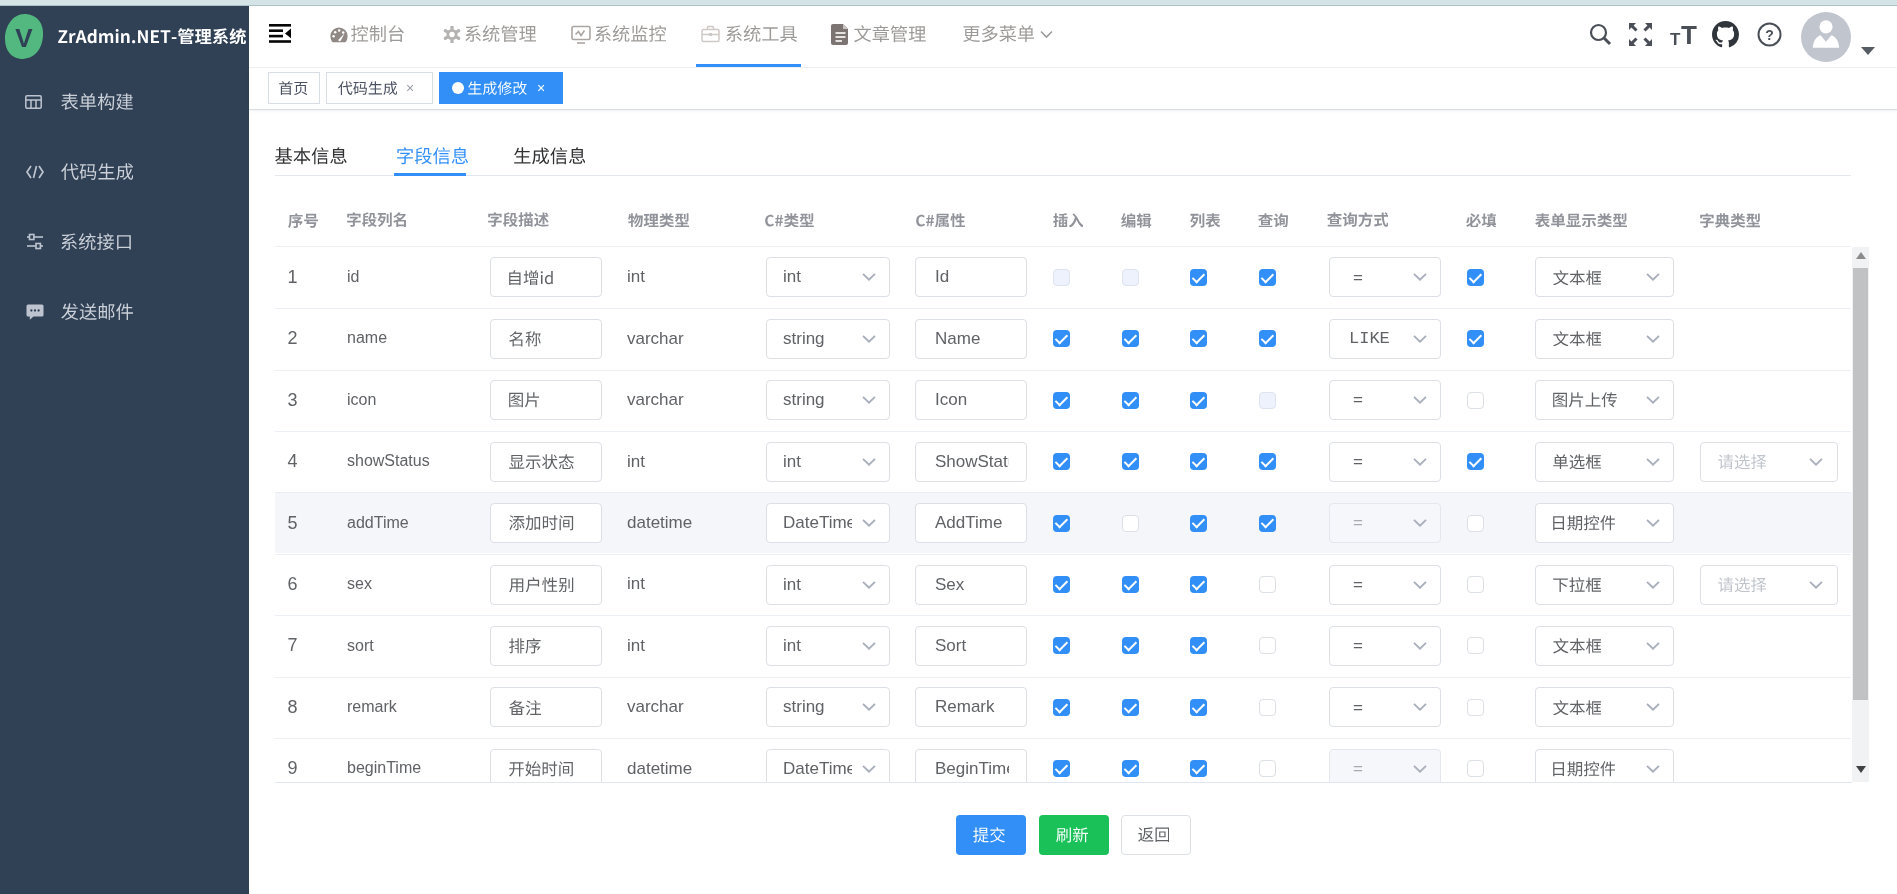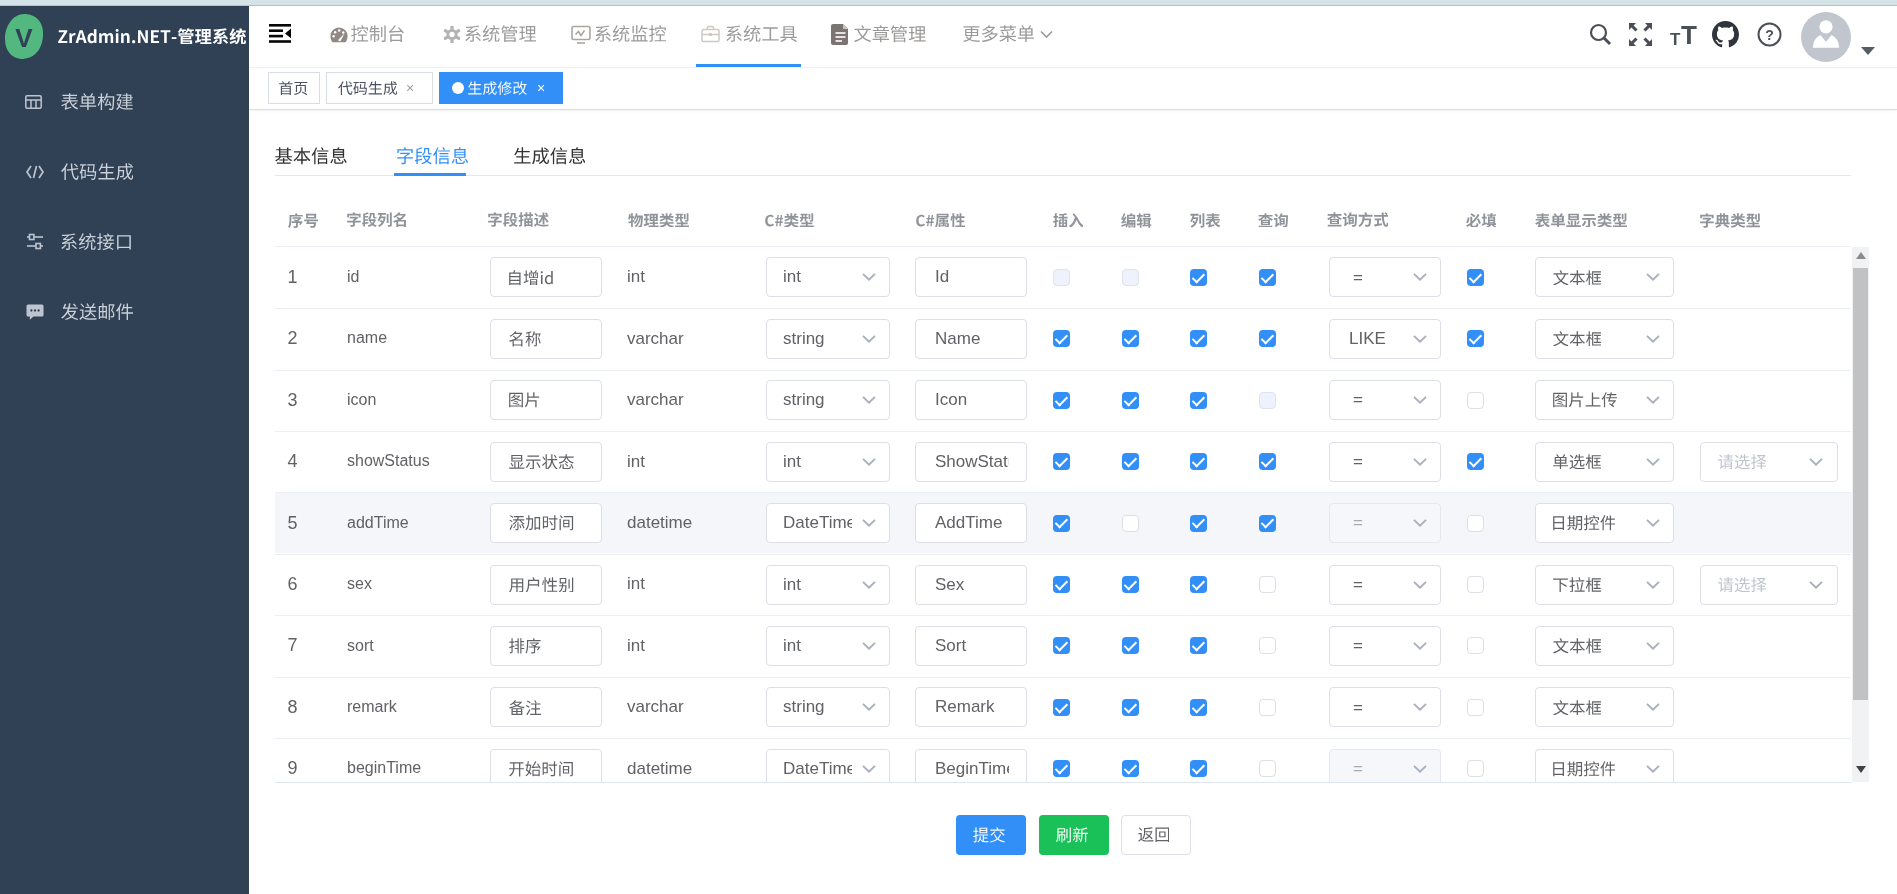--- a/index.html
+++ b/index.html
@@ -502,21 +502,21 @@
     </svg>
     <div style="position:absolute;left:666.0px;top:71.7px;width:112.0px;height:40.0px;background:#fff;border:1px solid #dcdfe6;border-radius:4px"></div>
     <div style="position:absolute;left:686.0px;top:78.7px;width:74px;height:26px;overflow:hidden">
       <div style="font-size:17px;line-height:26px;color:#606266;white-space:nowrap">Name</div>
     </div>
     <div class="cb c" style="left:803.5px;top:83.2px"></div>
     <div class="cb c" style="left:873.0px;top:83.2px"></div>
     <div class="cb c" style="left:941.0px;top:83.2px"></div>
     <div class="cb c" style="left:1010.0px;top:83.2px"></div>
     <div style="position:absolute;left:1079.5px;top:71.7px;width:112.0px;height:40.0px;background:#fff;border:1px solid #dcdfe6;border-radius:4px"></div>
-    <div style="position:absolute;left:1100.0px;top:79.0px;line-height:25px;font-size:17px;color:#606266;white-space:nowrap;">LIKE</div>
+    <div style="position:absolute;left:1100.0px;top:79.0px;line-height:25px;font-size:17px;color:#606266;white-space:nowrap;font-family:Liberation Mono, monospace;">LIKE</div>
     <svg style="position:absolute;left:1164.0px;top:87.8px" width="14" height="8" viewBox="0 0 14 8" fill="none" stroke="#a9afbb" stroke-width="1.9">
       <path d="M1 0.9 L7 6.7 L13 0.9"></path>
     </svg>
     <div class="cb c" style="left:1217.5px;top:83.2px"></div>
     <div style="position:absolute;left:1286.0px;top:71.7px;width:139.0px;height:40.0px;background:#fff;border:1px solid #dcdfe6;border-radius:4px"></div>
     <svg style="position:absolute;left:1303.8px;top:83.9px;width:48.6px;height:15.6px;" viewBox="26 -857 2946 947" preserveAspectRatio="none" fill="#606266">
       <use href="#r6587" x="0"></use>
       <use href="#r672c" x="1000"></use>
       <use href="#r6846" x="2000"></use>
     </svg>

